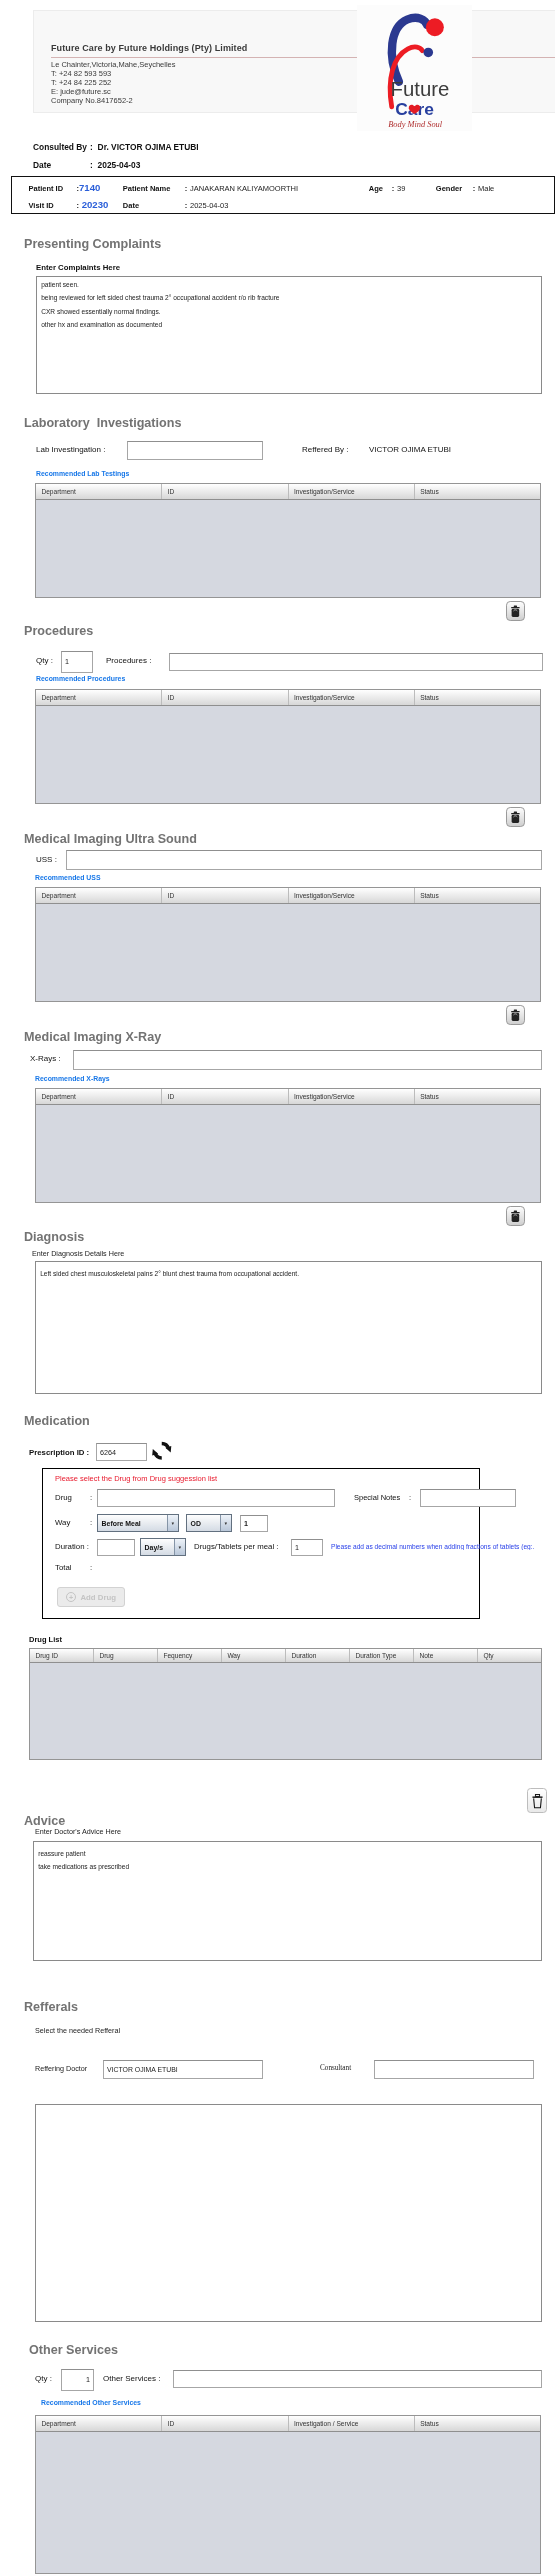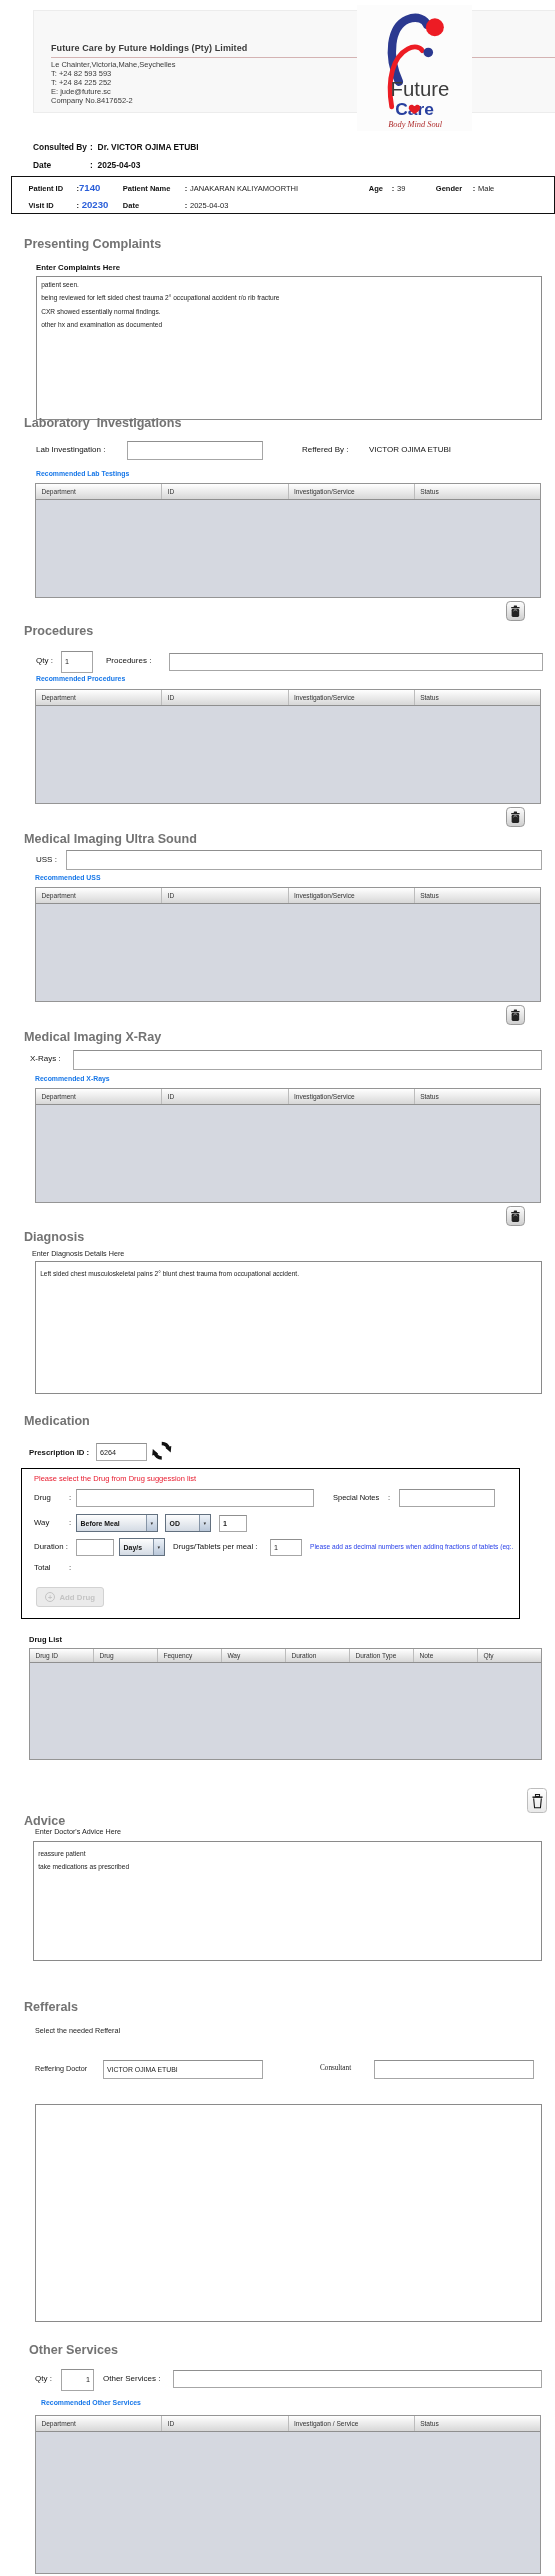--- a/index.html
+++ b/index.html
@@ -29,21 +29,21 @@
   .rec{position:absolute;font-size:6.9px;font-weight:bold;color:#1777e8;white-space:nowrap;}
   .inp{position:absolute;border:0.6px solid #a6a6a6;border-top-color:#8f8f8f;background:#fff;font-family:"Liberation Sans",sans-serif;font-size:7.2px;color:#222;padding:1.2px 3px;box-sizing:border-box;}
   textarea.box{position:absolute;border:0.6px solid #8a8a8a;background:#fff;resize:none;font-family:"Liberation Sans",sans-serif;font-size:6.6px;line-height:2.0;color:#222;padding:1.2px 4.2px;box-sizing:border-box;overflow:hidden;}
   .rec-table{position:absolute;border:0.6px solid #959595;box-sizing:border-box;background:#d5d8e0;}
   .thead{display:flex;height:15.5px;background:linear-gradient(#ffffff,#d7d7d7);border-bottom:0.6px solid #8f8f8f;box-sizing:border-box;}
   .th{flex:1;font-size:6.6px;color:#333;padding:3.6px 0 0 5.4px;border-right:0.6px solid #bcbcbc;box-sizing:border-box;overflow:hidden;white-space:nowrap;}
   .th:last-child{border-right:none;}
   .tbody{width:100%;}
   .trash-btn{position:absolute;width:19px;height:20.3px;border:0.6px solid #9a9a9a;border-radius:4.2px;background:linear-gradient(#fdfdfd,#cfcfcf);display:flex;align-items:center;justify-content:center;cursor:pointer;box-sizing:border-box;}
   .trash-btn2{position:absolute;width:20.3px;height:25px;border:0.6px solid #bdbdbd;border-radius:3.6px;background:linear-gradient(#ffffff,#e9e9e9);display:flex;align-items:center;justify-content:center;cursor:pointer;box-sizing:border-box;}
-  .med-box{position:absolute;left:21px;top:1468px;width:499px;height:151px;border:1.2px solid #000;background:#fff;box-sizing:border-box;}
+  .med-box{position:absolute;left:42px;top:1468px;width:438px;height:151px;border:1.2px solid #000;background:#fff;box-sizing:border-box;}
   .hint-red{position:absolute;font-size:7.5px;color:#e8192c;white-space:nowrap;}
   .note-blue{position:absolute;font-size:6.6px;color:#2a41e8;white-space:nowrap;overflow:hidden;}
   .combo{position:absolute;display:flex;border:0.6px solid #62707f;background:linear-gradient(#fefefe,#d4dbe4);box-sizing:border-box;align-items:stretch;}
   .combo-label{flex:1;font-size:6.9px;font-weight:bold;color:#111;display:flex;align-items:center;padding-left:3.6px;overflow:hidden;white-space:nowrap;}
   .combo-arrow{width:10.2px;border-left:0.6px solid #8594a6;background:linear-gradient(#eef3f9,#b9c7d9);display:flex;align-items:center;justify-content:center;font-size:4.2px;color:#333;}
   .addbtn{position:absolute;border:0.6px solid #d2d2d2;border-radius:3px;background:#ebebeb;color:#c4c4c4;font-weight:bold;font-size:7.8px;display:flex;align-items:center;gap:4.2px;padding:0 8.4px;height:20.3px;box-sizing:border-box;}
   .addbtn .circ{width:10.2px;height:10.2px;border:1.2px solid #c4c4c4;border-radius:50%;display:flex;align-items:center;justify-content:center;font-size:7.2px;line-height:1;color:#c4c4c4;box-sizing:border-box;}
   .refbox{position:absolute;left:35px;top:2104px;width:507px;height:218px;border:0.6px solid #8a8a8a;background:#fff;box-sizing:border-box;}
 </style>
 </head>
@@ -96,21 +96,21 @@
     <div class="pb-g" style="left:16.7px;top:22px;">
       <span class="pb-l" style="display:inline-block;width:48px;">Visit ID</span><span class="pb-l">:</span>&nbsp;<span class="pb-id">20230</span>
     </div>
     <div class="pb-g" style="left:111px;top:22px;">
       <span class="pb-l" style="display:inline-block;width:62px;">Date</span><span class="pb-l">:</span>&nbsp;<span class="pb-v">2025-04-03</span>
     </div>
   </div>
 
   <div class="sec-title" style="top:237px;">Presenting Complaints</div>
   <div class="lbl" style="left:36px;top:263px;">Enter Complaints Here</div>
-  <textarea class="box" style="left: 36px; top: 276px; width: 506px; height: 144px;">patient seen.
+  <textarea class="box" style="left: 36px; top: 276px; width: 506px; height: 118px;">patient seen.
 being reviewed for left sided chest trauma 2° occupational accident r/o rib fracture
 CXR showed essentially normal findings.
 other hx and examination as documented</textarea>
 
   <div class="sec-title" style="top:416px;">Laboratory  Investigations</div>
   <div class="lbl" style="left:36px;top:445px;font-weight:normal;font-size:8px;">Lab Investingation :</div>
   <input class="inp" style="left: 127px; top: 441px; width: 136px; height: 19px;" value="">
   <div class="lbl" style="left:302px;top:445px;font-weight:normal;font-size:8px;">Reffered By :</div>
   <div class="lbl" style="left:369px;top:445px;font-weight:normal;font-size:8px;">VICTOR OJIMA ETUBI</div>
   <div class="rec" style="left:36px;top:470px;">Recommended Lab Testings</div>

